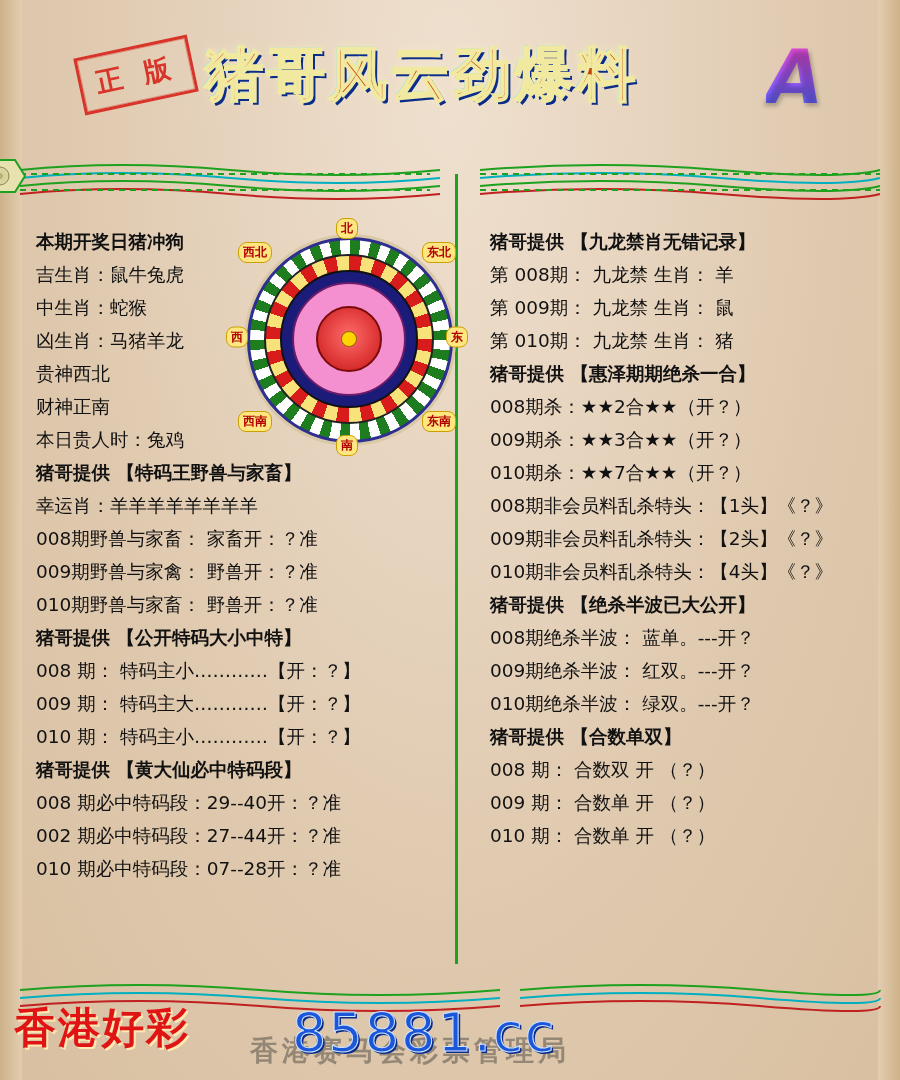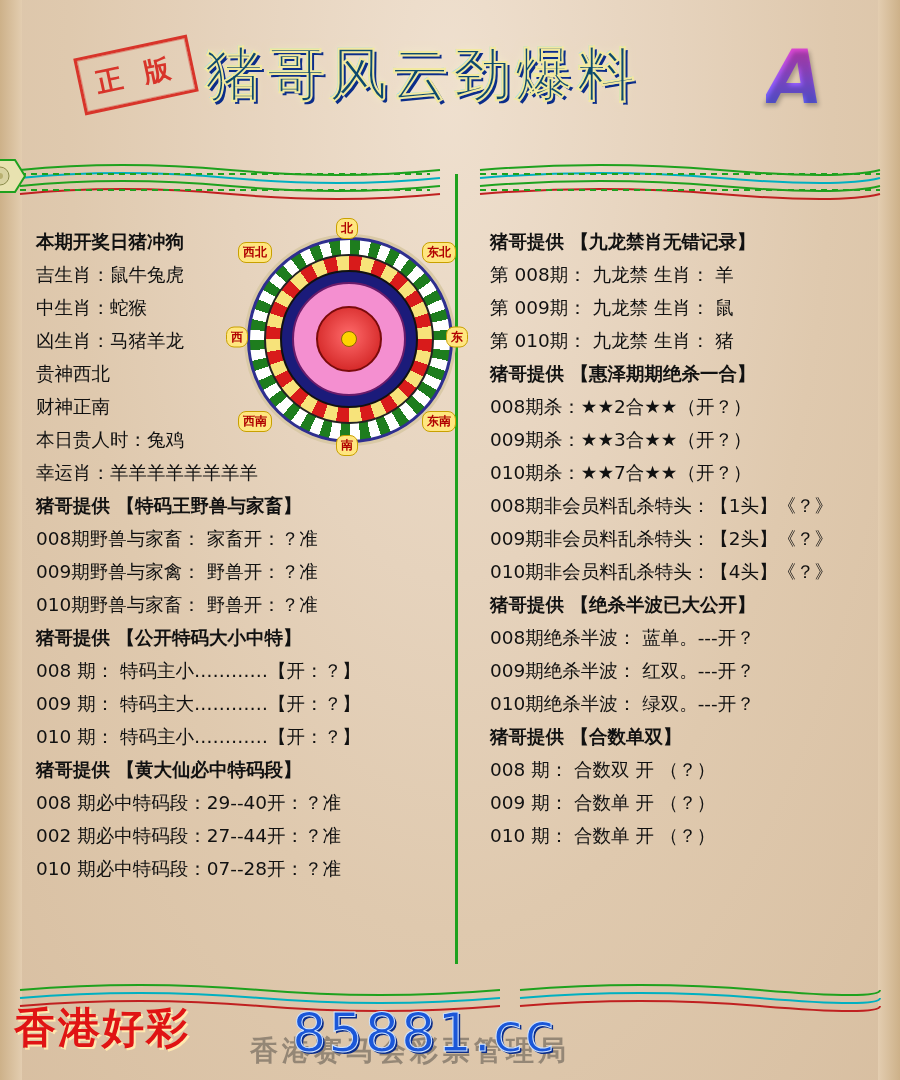--- a/index.html
+++ b/index.html
@@ -19,22 +19,22 @@
   .header{position:relative;height:150px;}
   .stamp{
     position:absolute;left:78px;top:46px;width:110px;height:52px;
     border:3px solid #d8342a;transform:rotate(-12deg);
     display:flex;align-items:center;justify-content:center;
     color:#d8342a;font-size:27px;font-weight:bold;letter-spacing:6px;
     box-shadow:0 0 0 1px rgba(216,52,42,.4) inset;
   }
   .title{
     position:absolute;left:205px;top:36px;
-    font-size:58px;font-weight:normal;letter-spacing:4px;
-    color:#0c4a6e;
+    font-size:58px;font-weight:bold;letter-spacing:4px;
+    color:#c2410c;
     -webkit-text-stroke:2px #f2e9a0;
     text-shadow:
       3px 3px 0 #0b2d8a,
       -1px -1px 0 #7fd8ff,
       0 0 10px rgba(255,255,200,.5);
     white-space:nowrap;
   }
   .letterA{
     position:absolute;left:766px;top:34px;
     font-size:74px;font-weight:bold;font-style:italic;
@@ -92,21 +92,21 @@
   .wheel .core::after{
     content:"";position:absolute;left:23px;top:23px;width:14px;height:14px;border-radius:50%;
     background:#ffd400;border:1px solid #8a6a00;
   }
   .dir{
     position:absolute;font-size:12px;font-weight:bold;color:#b00000;
     background:#ffe680;border:1px solid #c8a000;border-radius:8px;padding:1px 4px;
   }
   .dir.n{left:50%;top:-4px;transform:translateX(-50%);}
   .dir.s{left:50%;bottom:-4px;transform:translateX(-50%);}
-  .dir.nw{left:6px;top:20px;}
+  .dir.nw{left:6px;top:20px;border-radius:9px;}
   .dir.ne{right:6px;top:20px;}
   .dir.sw{left:6px;bottom:20px;}
   .dir.se{right:6px;bottom:20px;margin-left:25px;}
   .dir.w{left:-6px;top:50%;transform:translateY(-50%);}
   .dir.e{right:-6px;top:50%;transform:translateY(-50%);}
 
   
   .footer{position:absolute;left:0;right:0;bottom:0;height:100px;}
   .footer .wave{position:absolute;left:0;top:0;}
   .foot-red{
@@ -181,22 +181,22 @@
   </div>
 
   <div class="col left">
     <div class="row b">本期开奖日猪冲狗</div>
     <div class="row">吉生肖：鼠牛兔虎</div>
     <div class="row">中生肖：蛇猴</div>
     <div class="row">凶生肖：马猪羊龙</div>
     <div class="row">贵神西北</div>
     <div class="row">财神正南</div>
     <div class="row">本日贵人时：兔鸡</div>
+    <div class="row head">猪哥提供 【特码王野兽与家畜】</div>
     <div class="row">幸运肖：羊羊羊羊羊羊羊羊</div>
-    <div class="row head">猪哥提供 【特码王野兽与家畜】</div>
     <div class="row">008期野兽与家畜：  家畜开：？准</div>
     <div class="row">009期野兽与家禽：  野兽开：？准</div>
     <div class="row">010期野兽与家畜：  野兽开：？准</div>
     <div class="row head">猪哥提供 【公开特码大小中特】</div>
     <div class="row">008 期： 特码主小…………【开：？】</div>
     <div class="row">009 期： 特码主大…………【开：？】</div>
     <div class="row">010 期： 特码主小…………【开：？】</div>
     <div class="row head">猪哥提供 【黄大仙必中特码段】</div>
     <div class="row">008 期必中特码段：29--40开：？准</div>
     <div class="row">002 期必中特码段：27--44开：？准</div>

